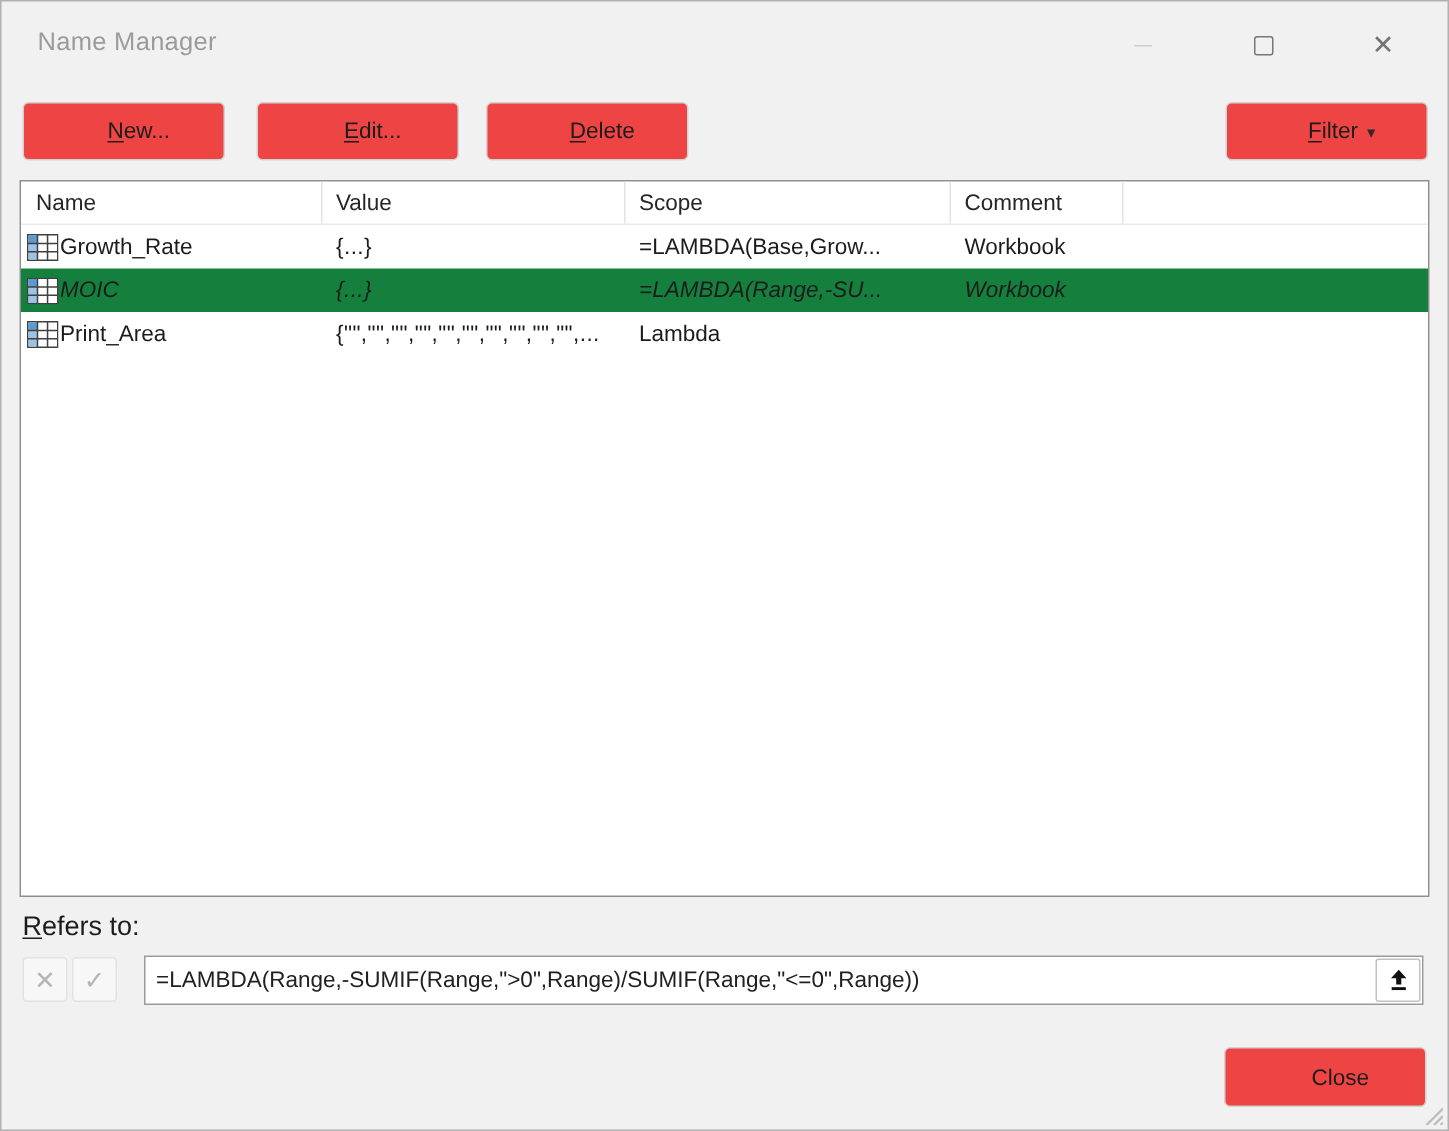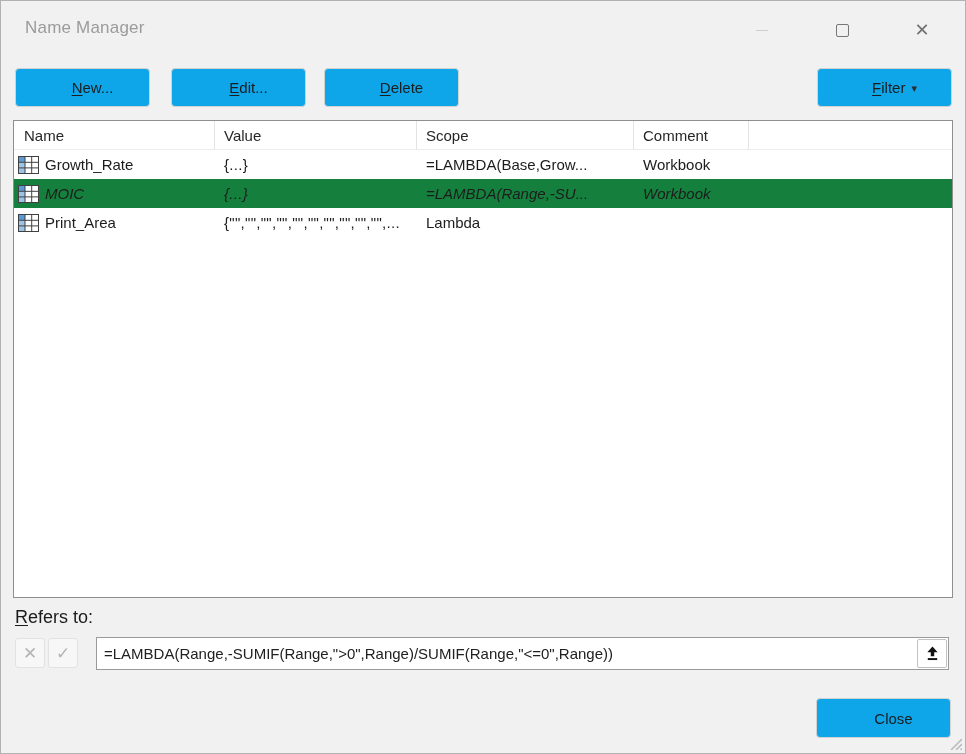--- a/index.html
+++ b/index.html
@@ -27,21 +27,21 @@
   .winbtn {
     width: 30px; height: 30px; border: none; background: transparent;
     display: flex; align-items: center; justify-content: center; cursor: pointer;
   }
   .min-glyph { display: block; width: 12px; height: 1px; background: #cfcfcf; }
   .max-glyph { display: block; width: 13px; height: 13px; border: 1.4px solid #777; border-radius: 2px; }
   .x-glyph { font-size: 18px; color: #737373; font-weight: 400; line-height: 1; }
   
   .btn {
     position: absolute; height: 39px; width: 135px;
-    background: #0ea5e9; border: 1px solid #d2d2d2; border-radius: 4px;
+    background: #ef4444; border: 1px solid #d2d2d2; border-radius: 4px;
     font-family: "Liberation Sans", sans-serif;
     font-size: 15px; color: #1c1c1c; cursor: pointer;
     display: flex; align-items: center; justify-content: center; gap: 6px; padding-left: 20px;
   }
   .btn-new    { left: 14px;  top: 67px; }
   .btn-edit   { left: 170px; top: 67px; }
   .btn-delete { left: 323px; top: 67px; }
   .btn-filter { left: 816px; top: 67px; }
   .u { text-decoration: underline; text-underline-offset: 2px; }
   .drop-arrow { font-size: 11px; color: #2b2b2b; margin-top: 2px; }
@@ -56,21 +56,21 @@
     height: 29px; align-items: center;
     font-size: 15px;
   }
   .thead { border-bottom: 1px solid #ececec; color: #262626; text-align: center; }
   .thead .hcell {
     height: 100%; display: flex; align-items: center;
     padding-left: 9px; border-right: 1px solid #e3e3e3;
   }
   .thead .hcell:first-child { padding-left: 10px; }
   .tcell { padding-left: 9px; white-space: nowrap; overflow: hidden; }
-  .tcell-name { display: flex; align-items: center; padding-left: 4px; gap: 6px; }
+  .tcell-name { display: flex; align-items: center; padding-left: 4px; gap: 1px; }
   .trow-data { cursor: default; }
   .trow-data.selected { background: #15803d; font-style: italic; }
   .value-cell { letter-spacing: .3px; }
   
   .refers-label { position: absolute; left: 14px; top: 606px; font-size: 18px; }
   .small-btn {
     position: absolute; top: 637px; width: 30px; height: 30px;
     background: #f7f7f7; border: 1px solid #e2e2e2; border-radius: 3px;
     display: flex; align-items: center; justify-content: center;
     font-size: 17px; color: #b5b5b5; cursor: default;

